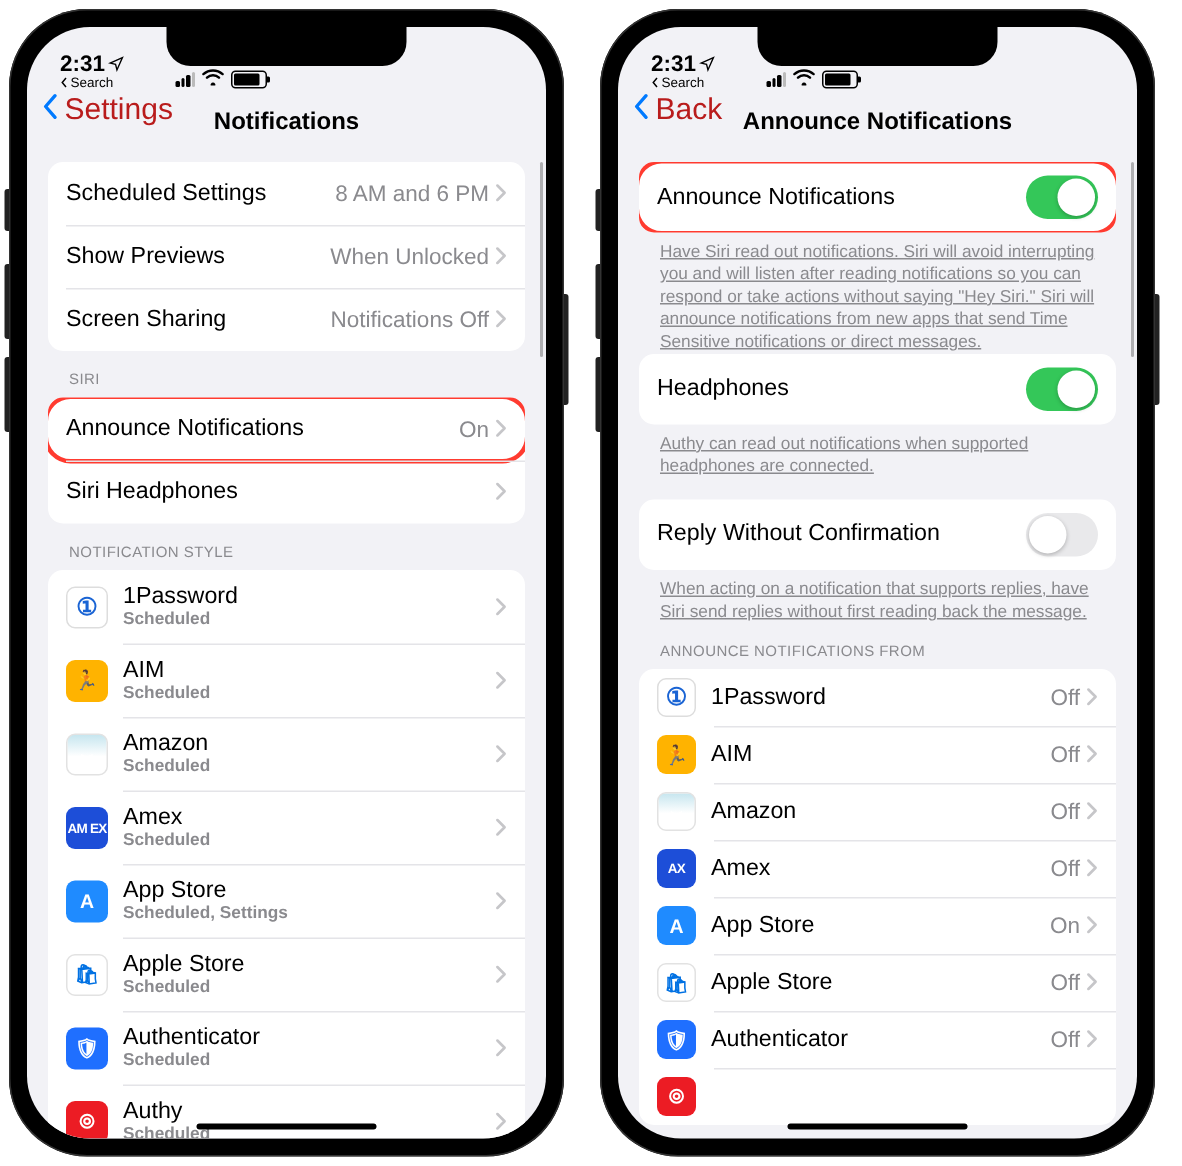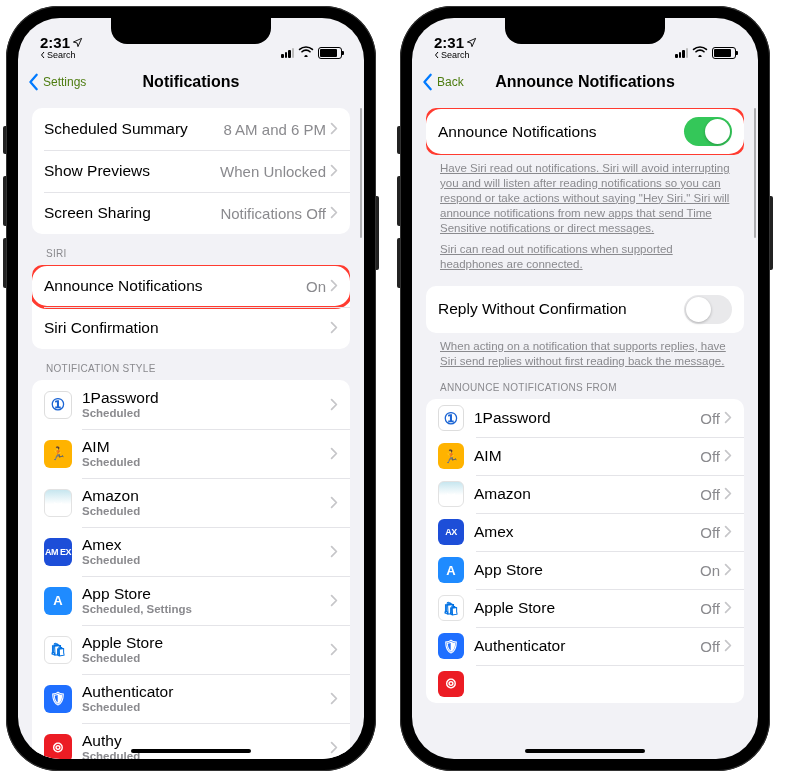--- a/index.html
+++ b/index.html
@@ -39,21 +39,21 @@
     top: 0; left: 50%;
     transform: translateX(-50%);
     width: 160px; height: 26px;
     background: #000;
     border-radius: 0 0 16px 16px;
     z-index: 10;
   }
   .status-bar {
     position: absolute; top: 0; left: 0; right: 0;
     height: 44px;
-    display: flex; justify-content: space-between; align-items: flex-end;
+    display: flex; align-items: flex-end;
     padding: 0 22px 2px 22px;
     font-size: 15px; font-weight: 600;
     z-index: 5;
     gap: 34px;
   }
   .status-left { display:flex; flex-direction:column; align-items:flex-start; line-height:1.05; }
   .status-search { font-size:9px; font-weight:400; display:flex; align-items:center; gap:1px; }
   .status-time { display:flex; align-items:center; gap:2px; }
   .status-right { display:flex; align-items:center; gap:4px; }
   .signal { display:inline-flex; align-items:flex-end; gap:1px; }
@@ -66,22 +66,22 @@
   .battery i { position:absolute; left:1px; top:1px; bottom:1px; width:17px; background:#000; border-radius:1px; }
 
   .nav-bar {
     position:absolute; top:44px; left:0; right:0;
     height:40px;
     display:flex; align-items:center; justify-content:center;
     z-index:4;
   }
   .nav-back {
     position:absolute; left:10px; top:0; bottom:0;
-    display:flex; align-items:center;
-    color:#4d7c0f; font-size:12px;
+    display:flex; 
+    color:#b91c1c; font-size:20px;
     cursor:pointer;
   }
   .nav-back svg { width:12px; height:18px; margin-right:3px; }
   .nav-title { font-size:16px; font-weight:600; }
 
   .content {
     position:absolute; top:84px; bottom:0; left:0; right:0;
     overflow:hidden;
     padding: 0 14px;
     font-size:15.5px;
@@ -223,21 +223,21 @@
       </div>
       <div class="nav-title">Notifications</div>
     </div>
 
     <div class="content">
       <div class="scroll-indicator"></div>
 
       <div class="group" style="margin-top:6px">
         <div class="cells" id="left-top">
             <div class="cell">
-              <span class="cell-label">Scheduled Summary</span>
+              <span class="cell-label">Scheduled Settings</span>
               <span class="cell-spacer"></span>
               <span class="cell-value">8 AM and 6 PM</span>
               <span class="chevron"><svg width="8" height="13" viewBox="0 0 10 16">
                   <path d="M2 2 L8 8 L2 14" fill="none" stroke="#c6c6c9" stroke-width="2.2" stroke-linecap="round" stroke-linejoin="round"></path>
                 </svg></span>
             </div>
             <div class="cell">
               <span class="cell-label">Show Previews</span>
               <span class="cell-spacer"></span>
               <span class="cell-value">When Unlocked</span>
@@ -260,21 +260,21 @@
       <div class="cells" id="left-siri">
           <div class="cell highlight-red">
             <span class="cell-label">Announce Notifications</span>
             <span class="cell-spacer"></span>
             <span class="cell-value">On</span>
             <span class="chevron"><svg width="8" height="13" viewBox="0 0 10 16">
                 <path d="M2 2 L8 8 L2 14" fill="none" stroke="#c6c6c9" stroke-width="2.2" stroke-linecap="round" stroke-linejoin="round"></path>
               </svg></span>
           </div>
           <div class="cell">
-            <span class="cell-label">Siri Confirmation</span>
+            <span class="cell-label">Siri Headphones</span>
             <span class="cell-spacer"></span>
             <span class="chevron"><svg width="8" height="13" viewBox="0 0 10 16">
                 <path d="M2 2 L8 8 L2 14" fill="none" stroke="#c6c6c9" stroke-width="2.2" stroke-linecap="round" stroke-linejoin="round"></path>
               </svg></span>
           </div>
         </div>
 
       <div class="group-header">NOTIFICATION STYLE</div>
       <div class="cells" id="left-apps">
           <div class="cell with-icon">
@@ -433,21 +433,30 @@
             <span class="cell-label">Announce Notifications</span>
             <span class="cell-spacer"></span>
             <span class="toggle on">
                 <i></i>
               </span>
           </div>
         </div>
         <div class="footer-text">Have Siri read out notifications. Siri will avoid interrupting you and will listen after reading notifications so you can respond or take actions without saying "Hey Siri." Siri will announce notifications from new apps that send Time Sensitive notifications or direct messages.</div>
       </div>
 
-      <div class="footer-text">Siri can read out notifications when supported headphones are connected.</div>
+      <div class="cells">
+        <div class="cell">
+          <span class="cell-label">Headphones</span>
+          <span class="cell-spacer"></span>
+          <span class="toggle on">
+              <i></i>
+            </span>
+        </div>
+      </div>
+      <div class="footer-text">Authy can read out notifications when supported headphones are connected.</div>
 
       <div class="group" style="margin-top:14px">
         <div class="cells">
           <div class="cell">
             <span class="cell-label">Reply Without Confirmation</span>
             <span class="cell-spacer"></span>
             <span class="toggle">
                 <i></i>
               </span>
           </div>

